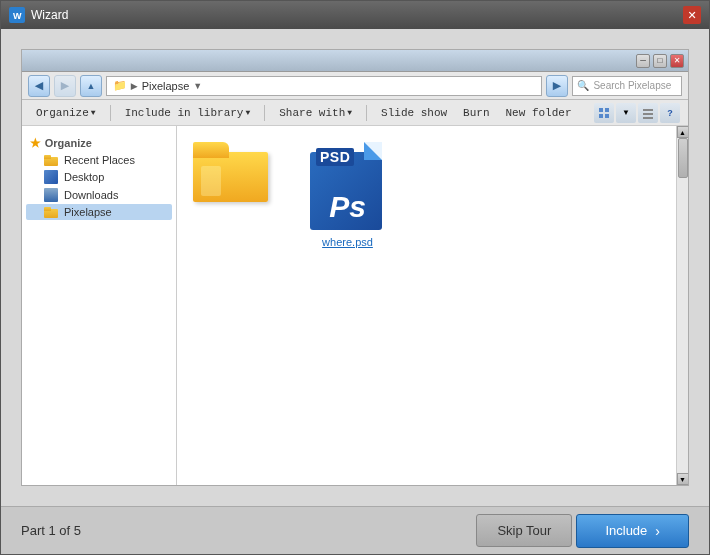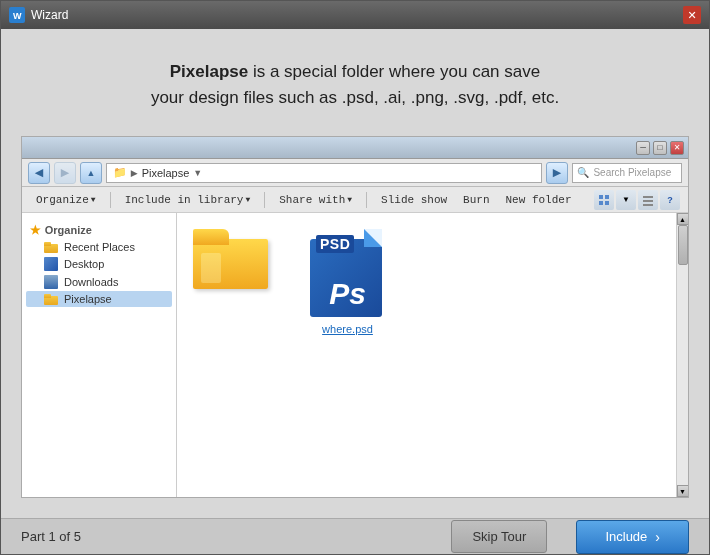--- a/index.html
+++ b/index.html
@@ -439,21 +439,21 @@
       bottom: 6px;
       left: 8px;
       width: 20px;
       height: 30px;
       background: rgba(255,255,200,0.3);
       border-radius: 2px;
     }
 
     
     .bottom-bar {
-      height: 36px;
+      height: 48px;
       background: #c8c8c8;
       border-top: 1px solid #aaa;
       display: flex;
       align-items: center;
       justify-content: space-between;
       padding: 0 20px;
       flex-shrink: 0;
     }
 
     .part-label {
@@ -503,24 +503,20 @@
       </div>
       <span class="title-bar-text">Wizard</span>
     </div>
     <div class="title-bar-close">
       <span>✕</span>
     </div>
   </div>
 
   <div class="main-content">
 
-    <div class="description-area">
-      <strong>Pixelapse</strong><span> is a special folder where you can save</span><br>
-      <span>your design files such as .psd, .ai, .png, .svg, .pdf, etc.</span>
-    </div>
 
     <div class="explorer-window">
 
       <div class="explorer-title-bar">
         <div style="width:60px;"></div>
         <div class="explorer-title-controls">
           <div class="explorer-ctrl-btn">
             <span>─</span>
           </div>
           <div class="explorer-ctrl-btn">
@@ -659,21 +655,21 @@
             <div class="scroll-thumb"></div>
           </div>
           <div class="scroll-btn">▼</div>
         </div>
       </div>
     </div>
   </div>
 
   <div class="bottom-bar">
     <span class="part-label">Part 1 of 5</span>
-    <div style="display:flex;gap:29px;align-items:center;">
+    <div style="display:flex;gap:4px;align-items:center;">
       <button class="btn-skip">Skip Tour</button>
       <button class="btn-continue">
         <span>Include</span>
         <span class="chevron-right">›</span>
       </button>
     </div>
   </div>
 </div>
 
 </body></html>

